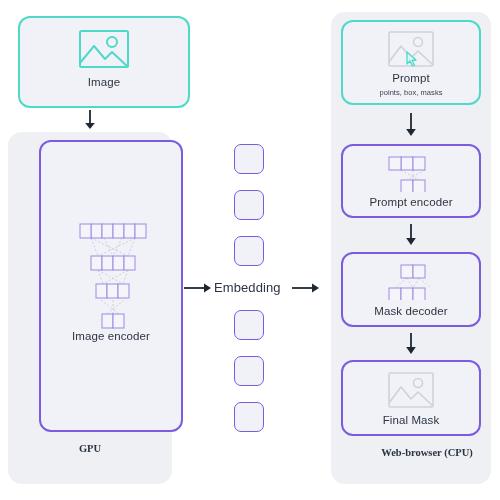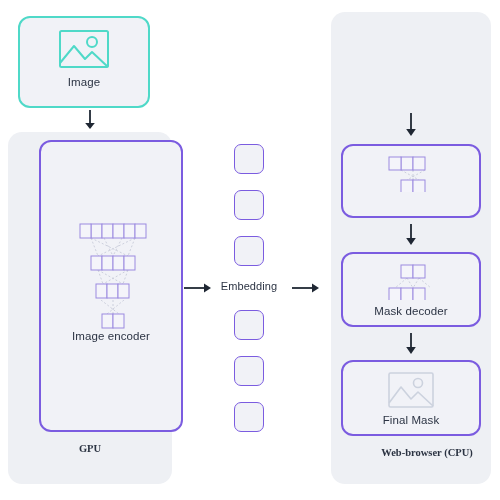--- a/index.html
+++ b/index.html
@@ -79,34 +79,33 @@
     position: absolute;
     box-sizing: border-box;
     width: 30px;
     height: 30px;
     border: 1.6px solid #7b5ce0;
     border-radius: 7px;
     background: #f1f2f7;
   }
   .emb-label {
     position: absolute;
-    text-align: center;
     color: #2c3444;
-    font-size: 11px;
+    font-size: 13px;
     letter-spacing: .1px;
   }
 
   .icon-wrap { position: absolute; }
 </style>
 </head>
 <body>
 
 <div id="stage">
 
-  <div class="card teal" style="left:18px; top:16px; width:132px; height:92px;">
+  <div class="card teal" style="left:18px; top:16px; width:172px; height:92px;">
     <div class="icon-wrap" style="left:50%; top:12px; transform:translateX(-50%);">
       <svg width="50" height="38" viewBox="0 0 50 38">
         <rect x="1" y="1" width="48" height="36" rx="1.5" fill="none" stroke="#4fd9c8" stroke-width="2"></rect>
         <circle cx="33" cy="12" r="5" fill="none" stroke="#4fd9c8" stroke-width="2"></circle>
         <path d="M1 33 L15 16 L26 29 L33 22 L49 37" fill="none" stroke="#4fd9c8" stroke-width="2" stroke-linejoin="round"></path>
       </svg>
     </div>
     <div class="card-label" style="top:58px;">Image</div>
   </div>
 
@@ -203,20 +202,32 @@
 
   <div class="arrow-h" style="left:292px; top:281px;">
     <svg width="28" height="14" viewBox="0 0 28 14">
       <path d="M0 7 L21 7" stroke="#1f2733" stroke-width="1.8"></path>
       <path d="M20 2.4 L27 7 L20 11.6 Z" fill="#1f2733"></path>
     </svg>
   </div>
 
   <div class="panel" style="left:331px; top:12px; width:160px; height:472px;"></div>
 
+  <div class="card teal" style="left:341px; top:20px; width:140px; height:85px;">
+    <div class="icon-wrap" style="left:50%; top:9px; transform:translateX(-50%);">
+      <svg width="46" height="36" viewBox="0 0 46 36">
+        <rect x="1" y="1" width="44" height="34" rx="1.5" fill="none" stroke="#ccd2de" stroke-width="1.6"></rect>
+        <circle cx="30" cy="11" r="4.5" fill="none" stroke="#ccd2de" stroke-width="1.6"></circle>
+        <path d="M1 31 L13 15 L23 27 L30 20 L45 34" fill="none" stroke="#ccd2de" stroke-width="1.6" stroke-linejoin="round"></path>
+        <path d="M19 21 L19 33 L22 30 L24.5 35 L26.5 34 L24 29.5 L28 29 Z" fill="#d9f6f2" stroke="#4fd9c8" stroke-width="1.3" stroke-linejoin="round"></path>
+      </svg>
+    </div>
+    <div class="card-label" style="top:50px;">Prompt</div>
+    <div class="card-sub" style="top:66px;">points, box, masks</div>
+  </div>
 
   <div class="arrow-v" style="left:403px; top:113px;">
     <svg width="16" height="24" viewBox="0 0 16 24">
       <path d="M8 0 L8 17" stroke="#1f2733" stroke-width="1.8"></path>
       <path d="M3.2 16 L8 23 L12.8 16 Z" fill="#1f2733"></path>
     </svg>
   </div>
 
   <div class="card purple" style="left:341px; top:144px; width:140px; height:74px;">
     <div class="icon-wrap" style="left:0; top:8px; width:140px; height:38px;">
@@ -230,20 +241,21 @@
           <rect x="58" y="3" width="12" height="13"></rect>
             <rect x="70" y="3" width="12" height="13"></rect>
           <rect x="46" y="3" width="12" height="13"></rect>
         </g>
         <g fill="#f4f4fa" stroke="#9b8ae0" stroke-width="1">
           <rect x="58" y="26" width="12" height="13"></rect>
             <rect x="70" y="26" width="12" height="13"></rect>
         </g>
       </svg>
     </div>
+    <div class="card-label" style="top:50px;">Prompt encoder</div>
   </div>
 
   <div class="arrow-v" style="left:403px; top:224px;">
     <svg width="16" height="22" viewBox="0 0 16 22">
       <path d="M8 0 L8 15" stroke="#1f2733" stroke-width="1.8"></path>
       <path d="M3.2 14 L8 21 L12.8 14 Z" fill="#1f2733"></path>
     </svg>
   </div>
 
   <div class="card purple" style="left:341px; top:252px; width:140px; height:75px;">

